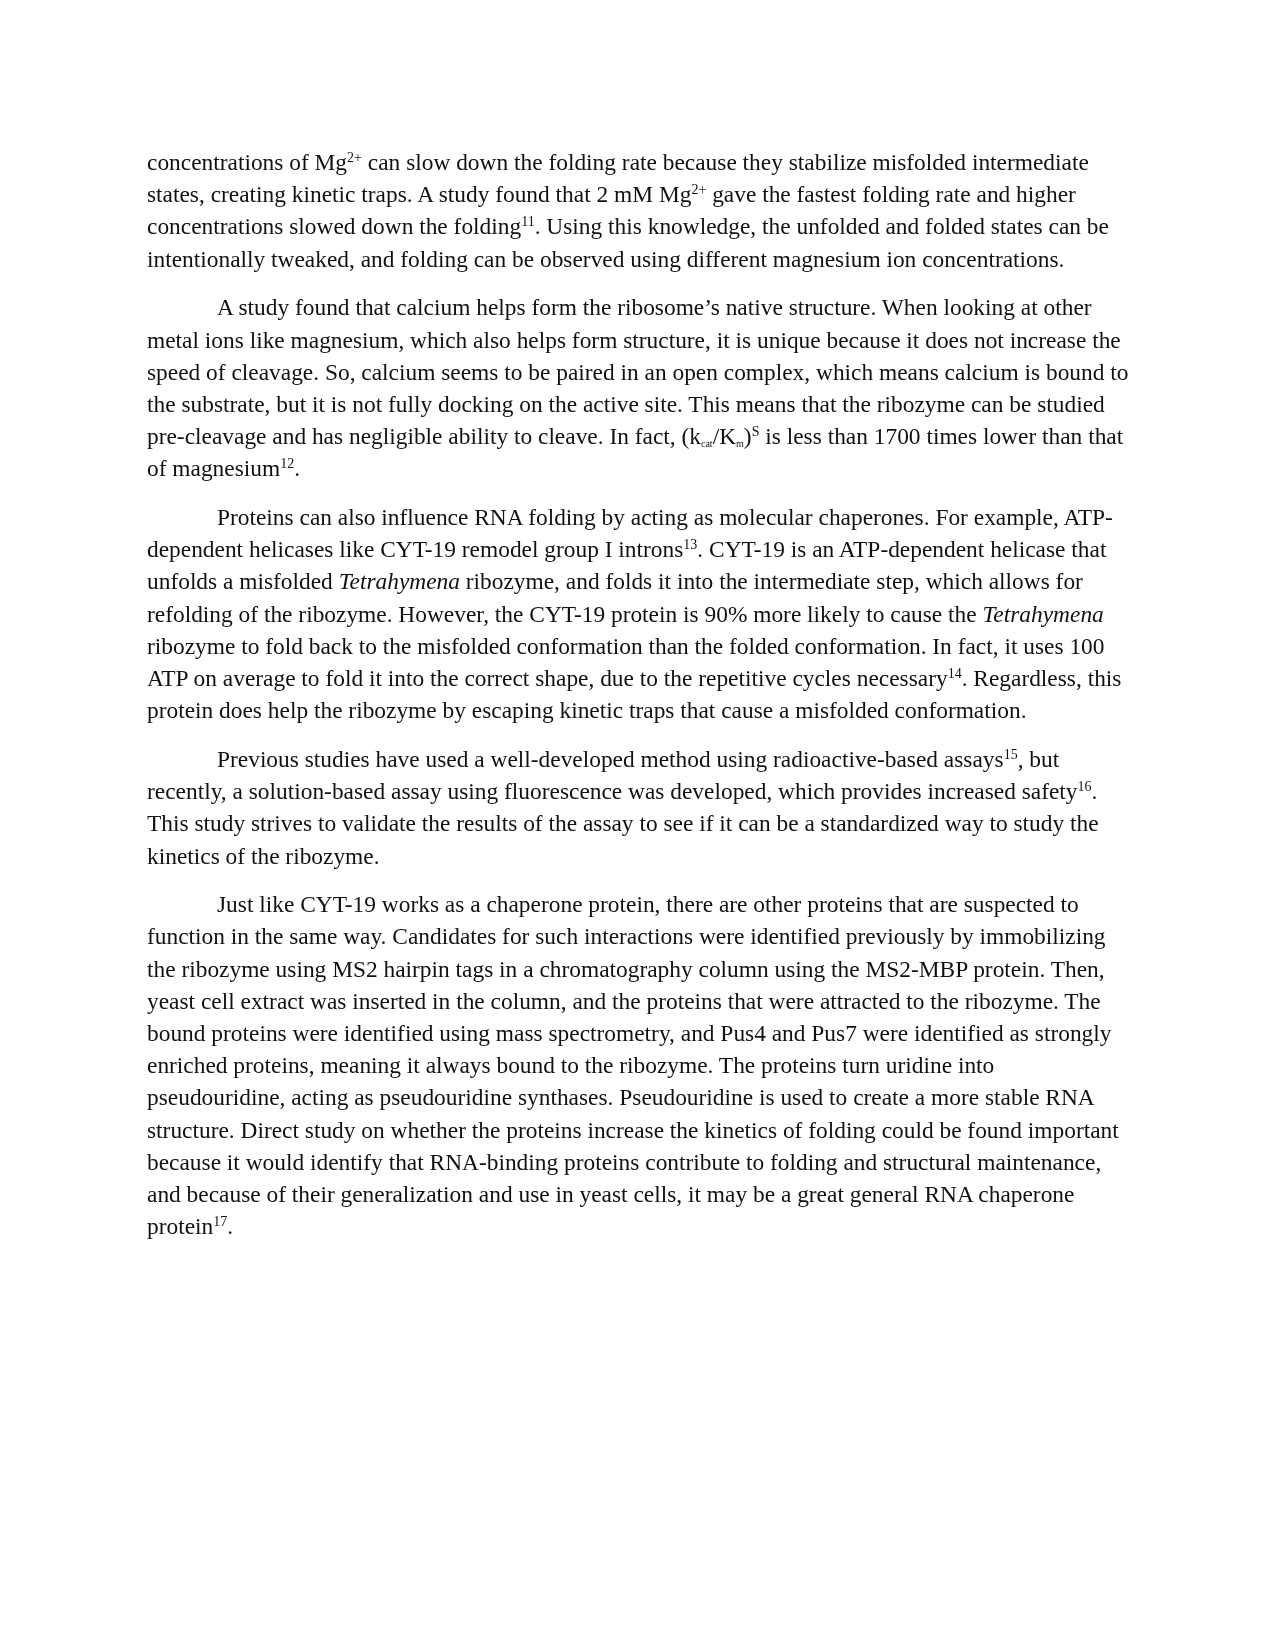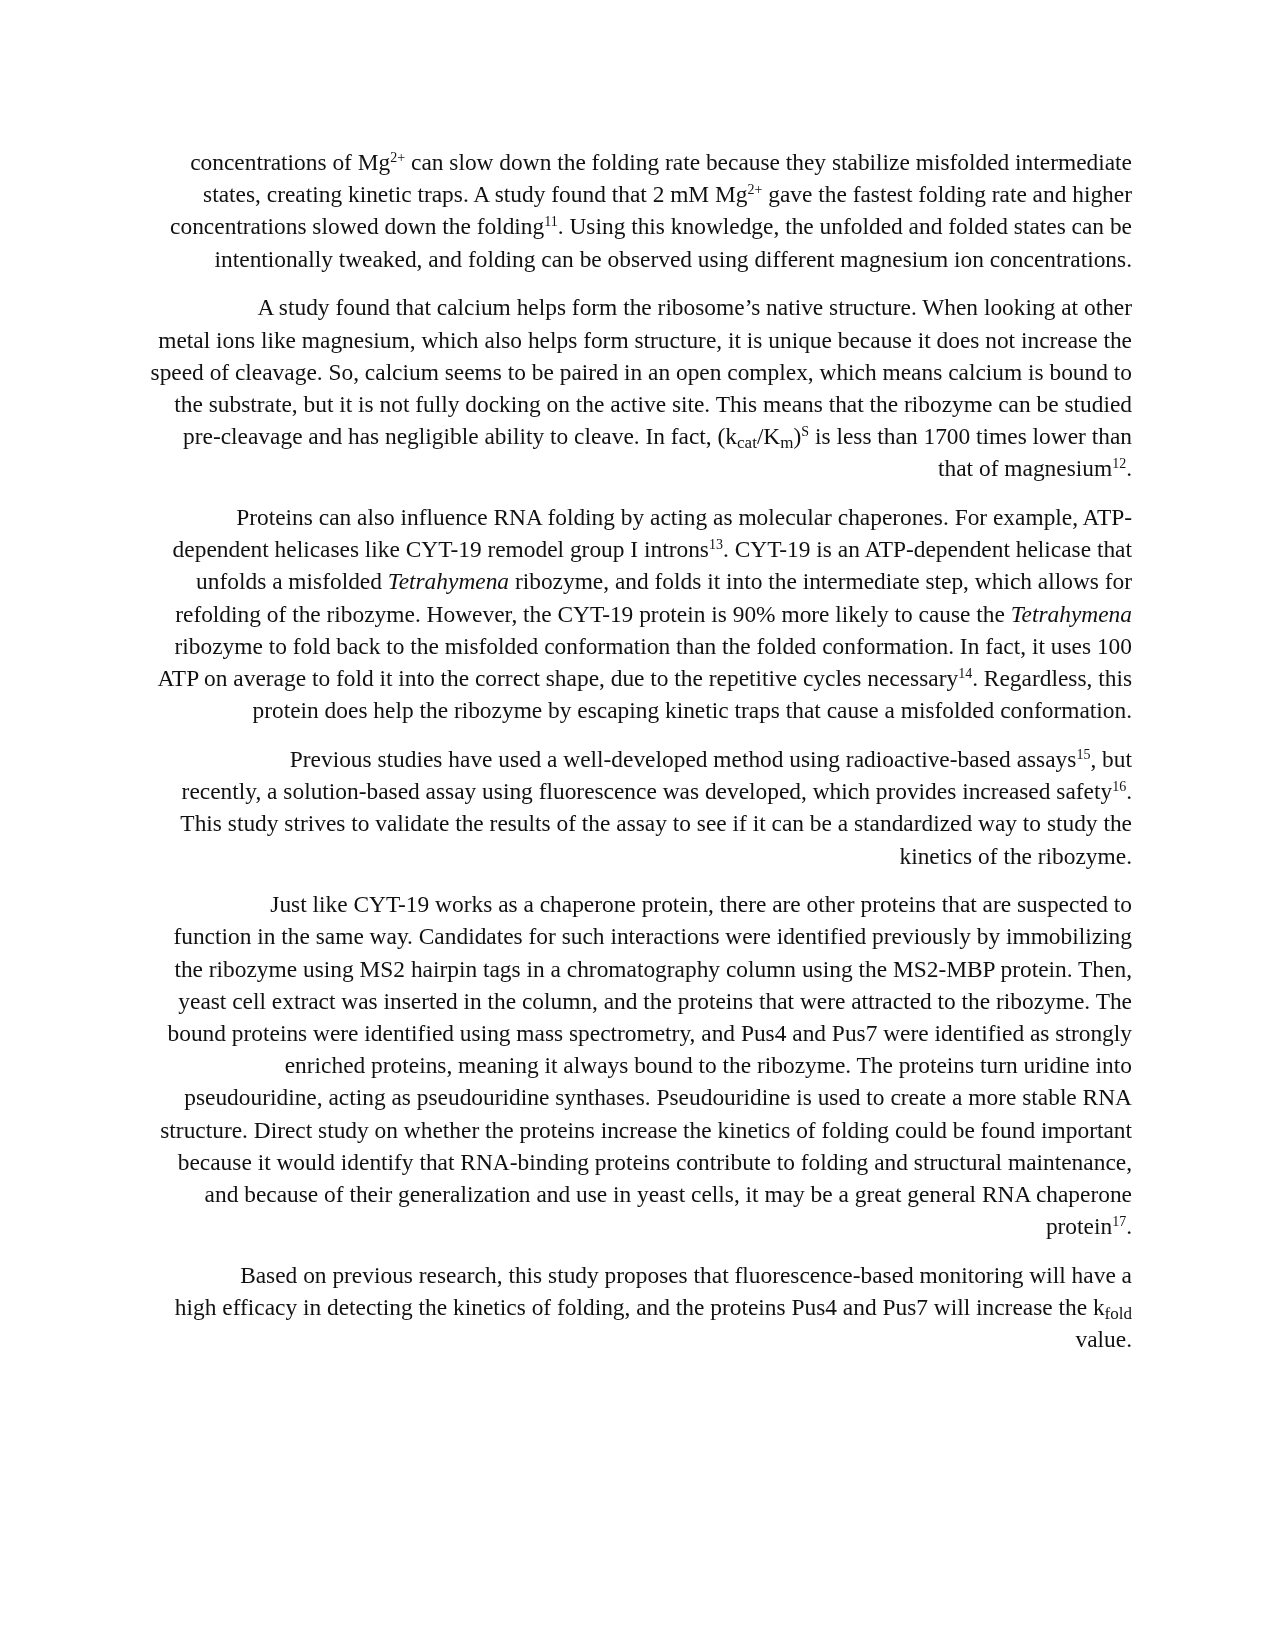--- a/index.html
+++ b/index.html
@@ -7,29 +7,28 @@
   .page {
     position: absolute;
     left: 147px;
     top: 146px;
     width: 985px;
     font-family: "Liberation Serif", "DejaVu Serif", serif;
     font-size: 23.4px;
     line-height: 32.2px;
     color: #111;
   }
-  p { margin: 0 0 16.5px 0; text-align: right; }
+  p { margin: 0 0 16.5px 0; text-align: left; }
   p.indent { text-indent: 70px; }
   sup { font-size: 14px; line-height: 0; vertical-align: 0.55em; }
-  sub { font-size: 17px; line-height: 0; vertical-align: -0.25em; }
+  sub { font-size: 10px; line-height: 0; vertical-align: -0.25em; }
   i { }
 </style>
 </head>
 <body>
 
 <div class="page" id="page">
     <p><span>concentrations of Mg</span><sup>2+</sup><span> can slow down the folding rate because they stabilize misfolded intermediate states, creating kinetic traps. A study found that 2 mM Mg</span><sup>2+</sup><span> gave the fastest folding rate and higher concentrations slowed down the folding</span><sup>11</sup><span>. Using this knowledge, the unfolded and folded states can be intentionally tweaked, and folding can be observed using different magnesium ion concentrations.</span></p>
     <p class="indent"><span>A study found that calcium helps form the ribosome’s native structure. When looking at other metal ions like magnesium, which also helps form structure, it is unique because it does not increase the speed of cleavage. So, calcium seems to be paired in an open complex, which means calcium is bound to the substrate, but it is not fully docking on the active site. This means that the ribozyme can be studied pre-cleavage and has negligible ability to cleave. In fact, (k</span><sub>cat</sub><span>/K</span><sub>m</sub><span>)</span><sup>S</sup><span> is less than 1700 times lower than that of magnesium</span><sup>12</sup><span>.</span></p>
     <p class="indent"><span>Proteins can also influence RNA folding by acting as molecular chaperones. For example, ATP-dependent helicases like CYT-19 remodel group I introns</span><sup>13</sup><span>. CYT-19 is an ATP-dependent helicase that unfolds a misfolded </span><i>Tetrahymena</i><span> ribozyme, and folds it into the intermediate step, which allows for refolding of the ribozyme. However, the CYT-19 protein is 90% more likely to cause the </span><i>Tetrahymena</i><span> ribozyme to fold back to the misfolded conformation than the folded conformation. In fact, it uses 100 ATP on average to fold it into the correct shape, due to the repetitive cycles necessary</span><sup>14</sup><span>. Regardless, this protein does help the ribozyme by escaping kinetic traps that cause a misfolded conformation.</span></p>
     <p class="indent"><span>Previous studies have used a well-developed method using radioactive-based assays</span><sup>15</sup><span>, but recently, a solution-based assay using fluorescence was developed, which provides increased safety</span><sup>16</sup><span>. This study strives to validate the results of the assay to see if it can be a standardized way to study the kinetics of the ribozyme.</span></p>
     <p class="indent"><span>Just like CYT-19 works as a chaperone protein, there are other proteins that are suspected to function in the same way. Candidates for such interactions were identified previously by immobilizing the ribozyme using MS2 hairpin tags in a chromatography column using the MS2-MBP protein. Then, yeast cell extract was inserted in the column, and the proteins that were attracted to the ribozyme. The bound proteins were identified using mass spectrometry, and Pus4 and Pus7 were identified as strongly enriched proteins, meaning it always bound to the ribozyme. The proteins turn uridine into pseudouridine, acting as pseudouridine synthases. Pseudouridine is used to create a more stable RNA structure. Direct study on whether the proteins increase the kinetics of folding could be found important because it would identify that RNA-binding proteins contribute to folding and structural maintenance, and because of their generalization and use in yeast cells, it may be a great general RNA chaperone protein</span><sup>17</sup><span>.</span></p>
-    <p class="indent"><span>Based on previous research, this study proposes that fluorescence-based monitoring will have a high efficacy in detecting the kinetics of folding, and the proteins Pus4 and Pus7 will increase the k</span><sub>fold</sub><span> value.</span></p>
   </div>
 
 </body></html>

